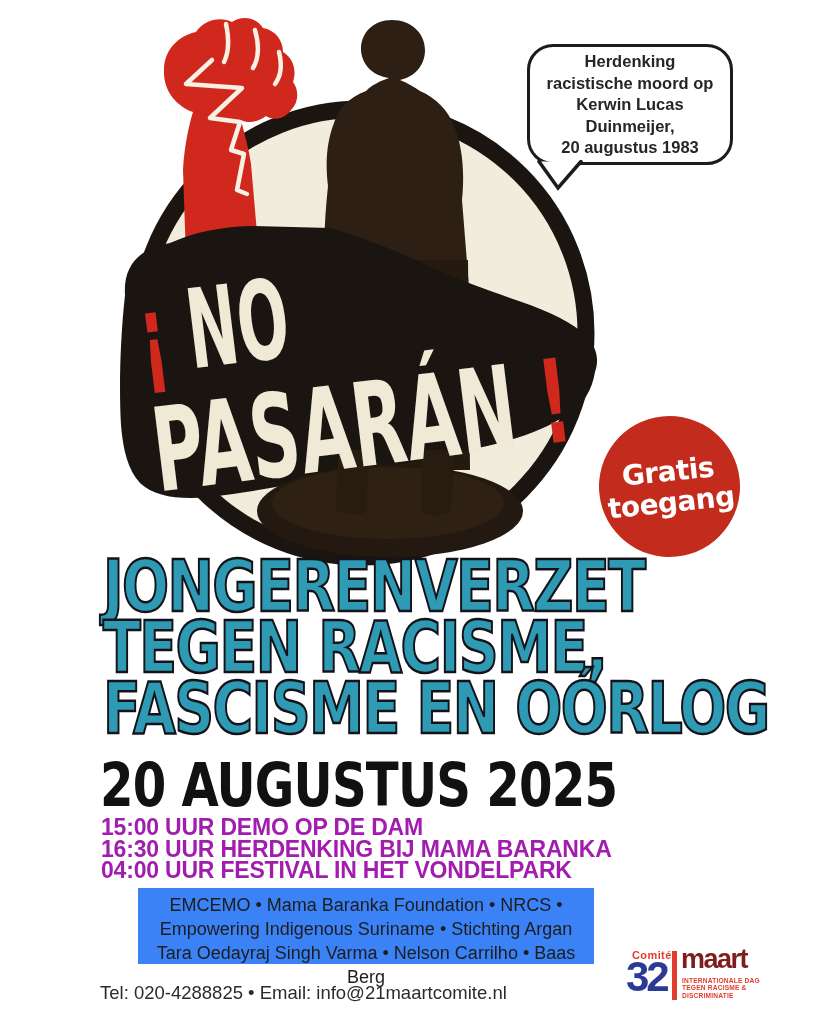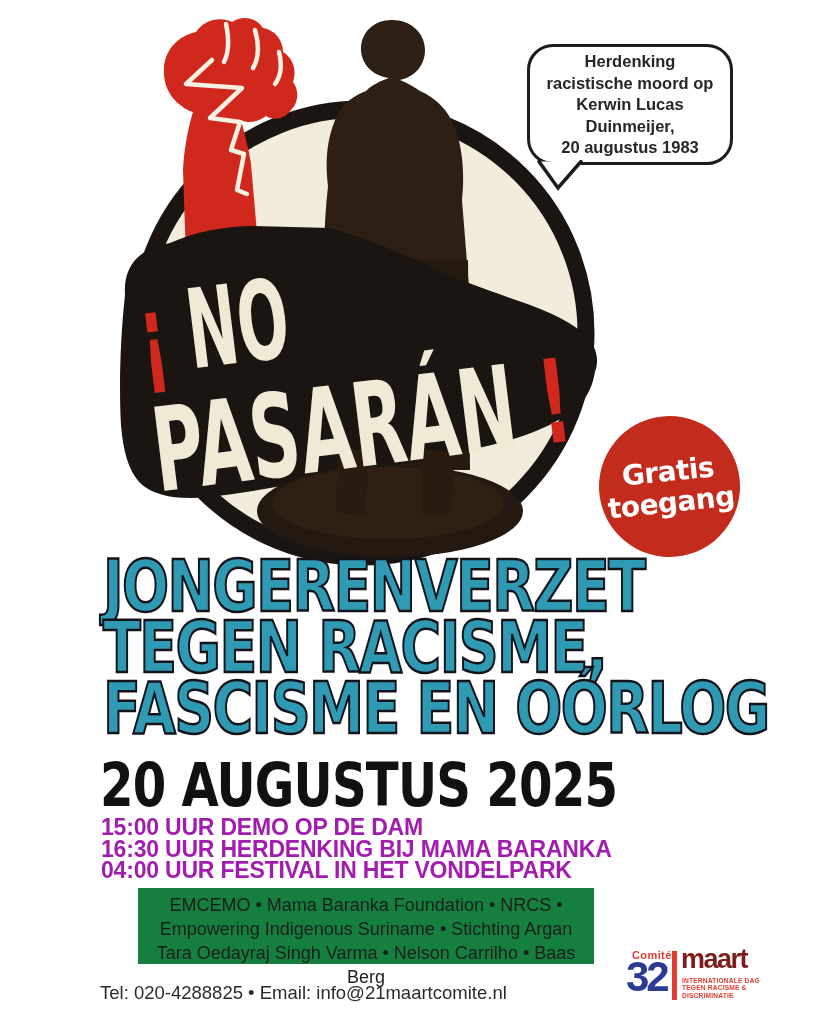--- a/index.html
+++ b/index.html
@@ -42,21 +42,21 @@
     font-size:61px;font-weight:bold;line-height:66px;letter-spacing:-1px;
     transform:scaleX(.79);transform-origin:left top;white-space:nowrap;
   }
   .schedule{position:absolute;left:101px;top:817px;color:#a21caf;
     font-size:23px;font-weight:bold;line-height:21.5px;letter-spacing:-.2px;
     font-family:"Liberation Sans",sans-serif;}
 
   
   .orgs{
     position:absolute;left:138px;top:888px;width:456px;height:76px;
-    background:#15803d;color:#1d1d1d;text-align:center;
+    background:#3b82f6;color:#1d1d1d;text-align:center;
     font-size:18px;line-height:24px;padding-top:5px;box-sizing:border-box;
     white-space:pre-line;font-family:"Liberation Sans",sans-serif;
   }
 
   
   .contact{
     position:absolute;left:100px;top:982px;width:512px;
     font-size:18.5px;color:#2b2b2b;font-family:"Liberation Sans",sans-serif;
   }
 

